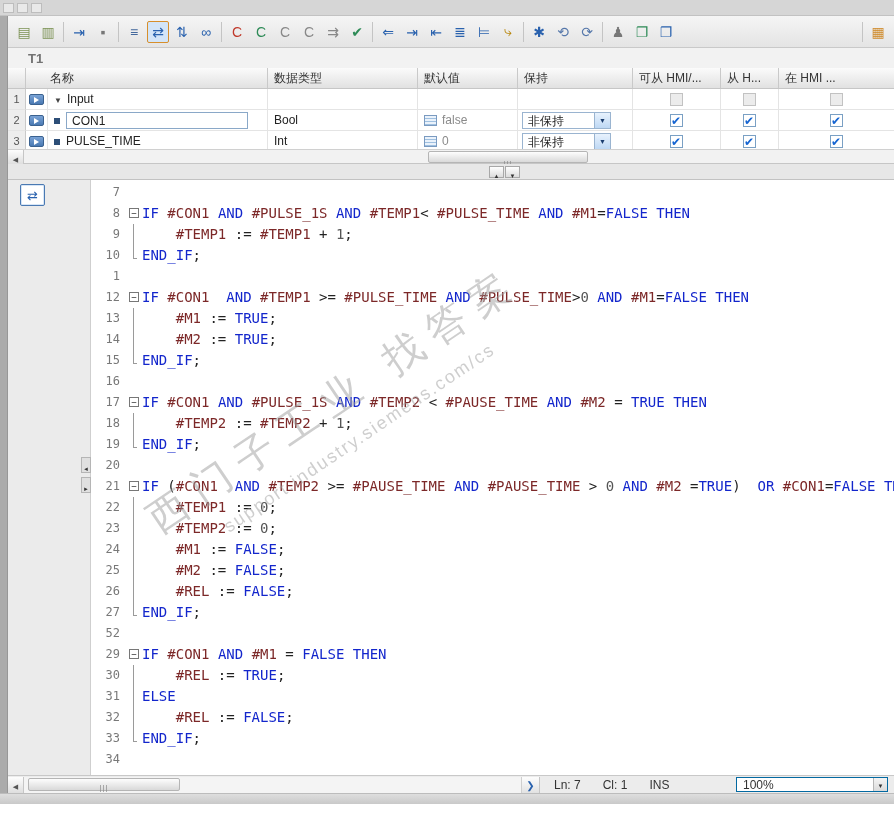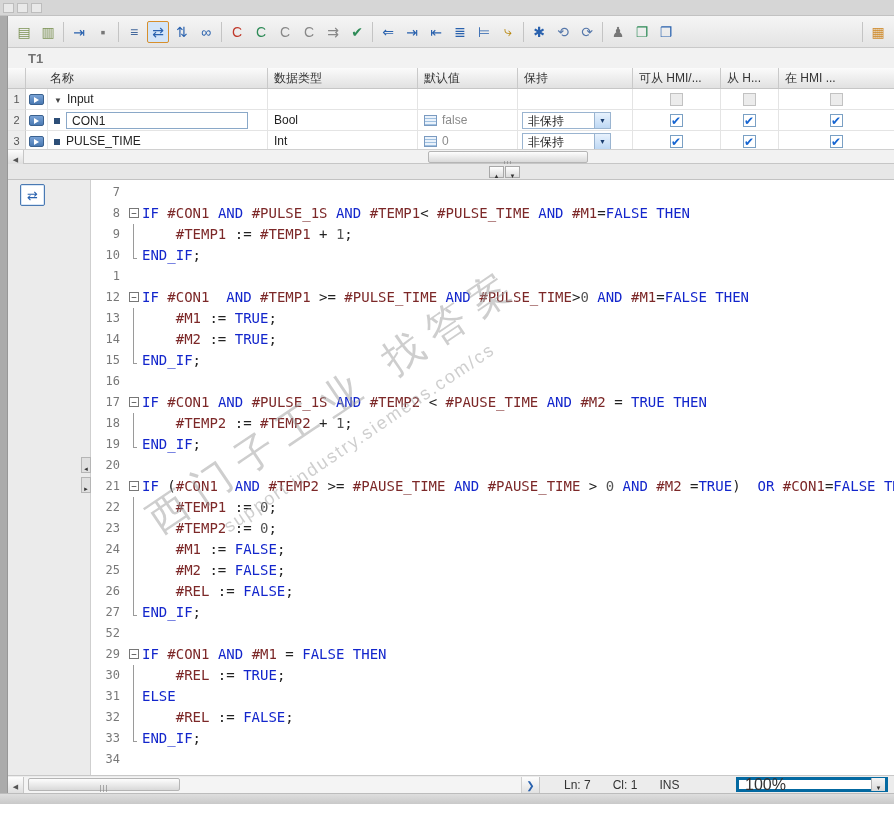--- a/index.html
+++ b/index.html
@@ -89,22 +89,22 @@
 
   
   .edbar{position:absolute;left:8px;top:775px;width:886px;height:18px;background:#ececec;border-top:1px solid #c8c8c8;display:flex;align-items:center;font-size:12px;color:#333;}
   .ed-left{width:16px;height:16px;flex:none;background:linear-gradient(#fdfdfd,#dedede);border-right:1px solid #c6c6c6;text-align:center;line-height:16px;color:#555;}
   .ed-left::before{content:"◀";font-size:7px;}
   .ed-track{width:498px;height:16px;flex:none;position:relative;background:#f4f4f4;border-right:1px solid #cfcfcf;}
   .ed-track .hs-handle{left:4px;width:152px;top:1px;height:13px;}
   .ed-next{width:18px;height:16px;flex:none;background:linear-gradient(#fdfdfd,#e2e2e2);border-right:1px solid #c6c6c6;text-align:center;line-height:16px;color:#2a62ae;font-weight:bold;}
   .ed-next::before{content:"❯";font-size:10px;}
   .st{margin-left:22px;white-space:nowrap;}
-  .st.first{margin-left:24px;}
-  .zoom{margin-left:auto;margin-right:6px;width:152px;height:15px;background:#fff;border:3px solid #0369a1;display:flex;align-items:center;padding-left:6px;font-size:16px;}
+  .st.first{margin-left:14px;}
+  .zoom{margin-left:auto;margin-right:6px;width:152px;height:15px;background:#fff;border:1px solid #0369a1;display:flex;align-items:center;padding-left:6px;font-size:12px;}
   .zbtn{margin-left:auto;width:14px;height:13px;background:linear-gradient(#f4f4f4,#dadada);border-left:1px solid #b5b5b5;text-align:center;line-height:13px;color:#333;}
   .zbtn::before{content:"▼";font-size:6px;}
 
   
   .lowstrip{position:absolute;left:0;top:793px;width:894px;height:11px;background:linear-gradient(#dedede,#c9c9c9);border-top:1px solid #bcbcbc;}
   .insp{position:absolute;left:0;top:804px;width:894px;height:16px;background:#d7dee8;border-top:1px solid #b9c2cf;display:flex;justify-content:flex-end;align-items:flex-start;gap:20px;padding-right:44px;font-size:12px;color:#234;}
   .insp-tab{display:flex;align-items:center;gap:5px;margin-top:2px;}
   .ico-props{width:12px;height:10px;background:#7f96b4;border:1px solid #5c748f;}
   .ico-info{width:12px;height:12px;border-radius:50%;background:#2f6fbd;color:#fff;text-align:center;line-height:12px;}
   .ico-info::before{content:"i";font-size:9px;font-style:italic;}

